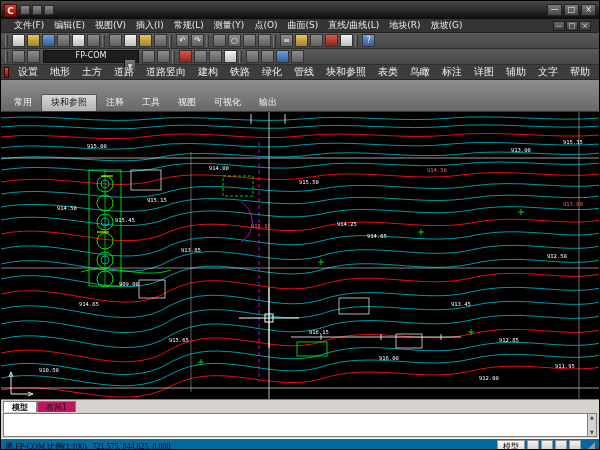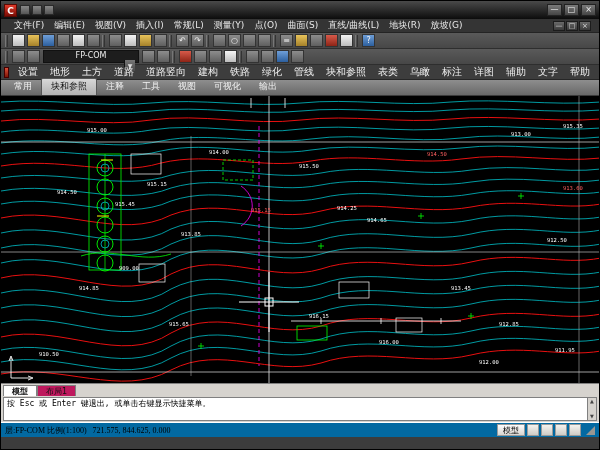--- a/index.html
+++ b/index.html
@@ -28,21 +28,21 @@
   .ic.b { background:linear-gradient(#6f9fd8,#2c5f9e); }
   .ic.r { background:linear-gradient(#d85a4a,#8e2416); }
   .ic.w { background:linear-gradient(#f4f4f4,#bdbdbd); color:#333; }
   .combo { height:13px; width:96px; background:#1d1d1d; border:1px solid #111; color:#eee; font-size:8px; display:flex; align-items:center; padding:0 3px; margin:0 2px;flex-direction:column; }
   .combo .arr { margin-left:auto; width:11px; height:11px; background:linear-gradient(#777,#4a4a4a); color:#ddd; font-size:6px; text-align:center; line-height:11px; border-left:1px solid #111; }
 
   
   .ribbon1 { height:15px; background:#3d3d3d; display:flex; align-items:center; padding:0 3px; border-bottom:1px solid #262626; }
   .ribbon1 .rtab { color:#f0f0f0; font-size:10px; padding:0 6px; white-space:nowrap; }
   .mb-icon { width:11px; height:11px; background:linear-gradient(#d8503a,#7e1606); border:1px solid #400; margin-right:3px; color:#fff; font-size:7px; line-height:10px; text-align:center; }
-  .ribbon2 { height:16px; background:linear-gradient(#8e8e8e,#686868); display:flex; align-items:flex-end; padding:0 4px; border-bottom:1px solid #3a3a3a; }
+  .ribbon2 { height:32px; background:linear-gradient(#8e8e8e,#686868); display:flex; align-items:flex-end; padding:0 4px; border-bottom:1px solid #3a3a3a; }
   .ribbon2 .rtab2 { color:#f2f2f2; font-size:9px; padding:1px 9px 2px; white-space:nowrap; }
   .ribbon2 .rtab2.active { background:linear-gradient(#d8d8d8,#b2b2b2); color:#111; border:1px solid #555; border-bottom:none; border-radius:2px 2px 0 0;text-align:center; }
 
   
   .canvas { height:287px; background:#000; position:relative; }
   .canvas svg { display:block; }
 
   
   .laytabs { height:13px; background:#d6d3ce; display:flex; align-items:flex-end; padding:0 2px; border-top:1px solid #808080; }
   .ltab { font-size:8px; color:#111; padding:0 8px; border:1px solid #808080; border-bottom:none; background:#be185d; height:11px; line-height:11px; }
@@ -303,21 +303,20 @@
     </svg>
   </div>
 
   <div class="laytabs">
     <div class="ltab active">模型</div>
     <div class="ltab">布局1</div>
   </div>
 
   <div class="cmd">
     <div class="cmd-inner">
-      <div class="cmd-line">按 Esc 或 Enter 键退出, 或单击右键显示快捷菜单。</div>
       <div class="cmd-scroll">
         <span>▲</span>
         <span>▼</span>
       </div>
     </div>
   </div>
 
   <div class="status">
     <span class="st-left">层:FP-COM 比例(1:100)</span>
     <span class="st-coords">721.575, 844.625, 0.000</span>

